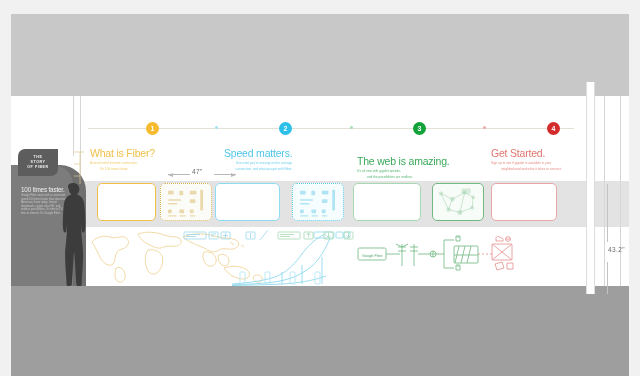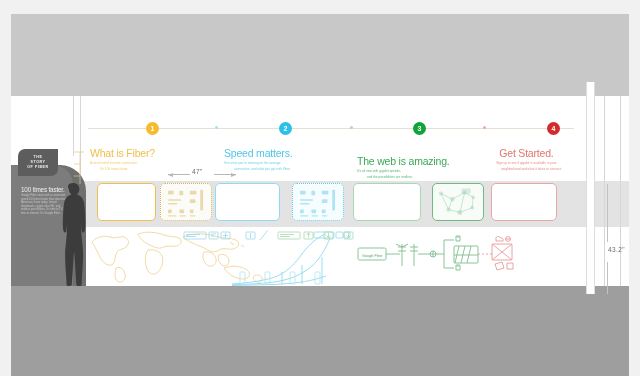--- a/index.html
+++ b/index.html
@@ -150,31 +150,31 @@
       <div class="tick-dot" style="left: 350px; background: rgb(169, 221, 180);"></div>
       <div class="tick-dot" style="left: 483px; background: rgb(234, 169, 169);"></div>
     </div>
 
   <div id="sections-root">
       <div class="section" style="left: 90px; color: rgb(240, 192, 74);">
         <h2>What is Fiber?</h2>
         <div class="sub">A new kind of internet connection.</div>
         <div class="sub indent">It's 100 times faster.</div>
       </div>
-      <div class="section" style="left: 224px; color: rgb(79, 198, 232);">
+      <div class="section" style="left: 224px; color: rgb(79, 198, 232); text-align: right;">
         <h2>Speed matters.</h2>
         <div class="sub">See what you're missing on the average</div>
         <div class="sub indent">connection, and what you get with Fiber.</div>
       </div>
       <div class="section" style="left: 357px; color: rgb(58, 168, 90); margin-top: 8px;">
         <h2>The web is amazing.</h2>
         <div class="sub">It's all new with gigabit speeds,</div>
         <div class="sub indent">and the possibilities are endless.</div>
       </div>
-      <div class="section" style="left: 491px; color: rgb(224, 118, 111); text-align: center;">
+      <div class="section" style="left: 491px; color: rgb(224, 118, 111);">
         <h2>Get Started.</h2>
         <div class="sub">Sign up to see if gigabit is available in your</div>
         <div class="sub indent">neighborhood and what it takes to connect.</div>
       </div>
     </div>
 
   <div class="story-panel"></div>
   <div class="story-panel-inner"></div>
   <div class="story-badge">
     <div>THE</div>

